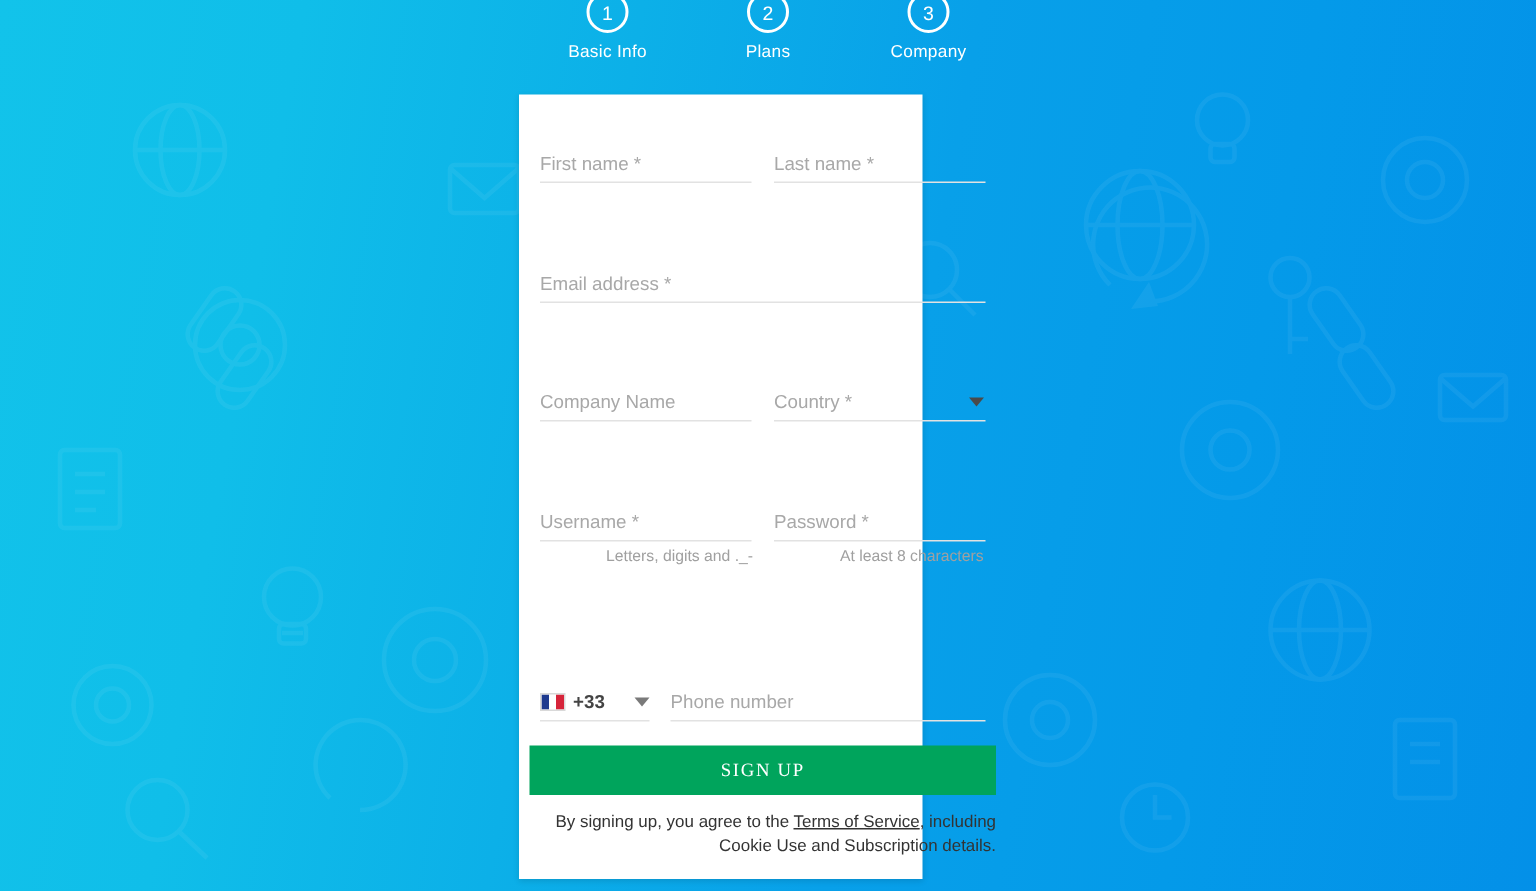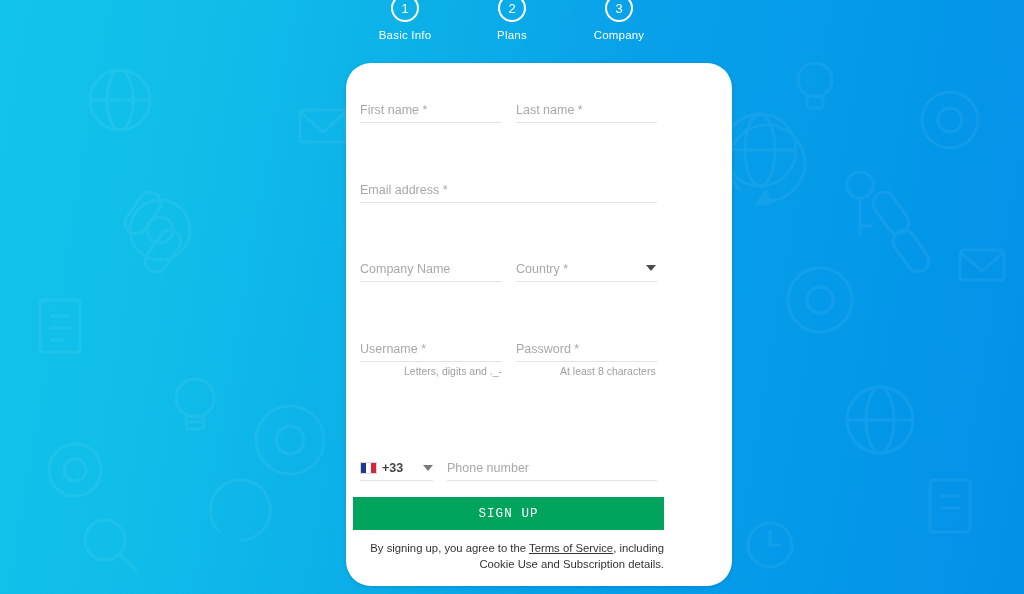--- a/index.html
+++ b/index.html
@@ -73,25 +73,24 @@
     color: #ffffff;
     letter-spacing: 0.2px;
     white-space: nowrap;
   }
 
   
   #card {
     position: absolute;
     left: 346px;
     top: 63px;
-    width: 386px;
+    width: 269px;
     height: 523px;
     background: #ffffff;
     box-shadow: 0 1px 4px rgba(0,0,0,0.13);
-    border-radius: 25px;
   }
 
   #form-area {
     position: absolute;
     left: 14px;
     top: 0;
     width: 297px;
   }
 
   .field-row {
@@ -201,21 +200,21 @@
   
   #signup-button {
     position: absolute;
     left: 7px;
     top: 434px;
     width: 311px;
     height: 33px;
     background: #00a45c;
     border: none;
     color: #ffffff;
-    font-family: Liberation Mono, monospace;
+    font-family: Liberation Serif, serif;
     font-size: 12.5px;
     letter-spacing: 1.1px;
     cursor: pointer;
   }
 
   
   #footer-text {
     position: absolute;
     left: 7px;
     top: 477px;

